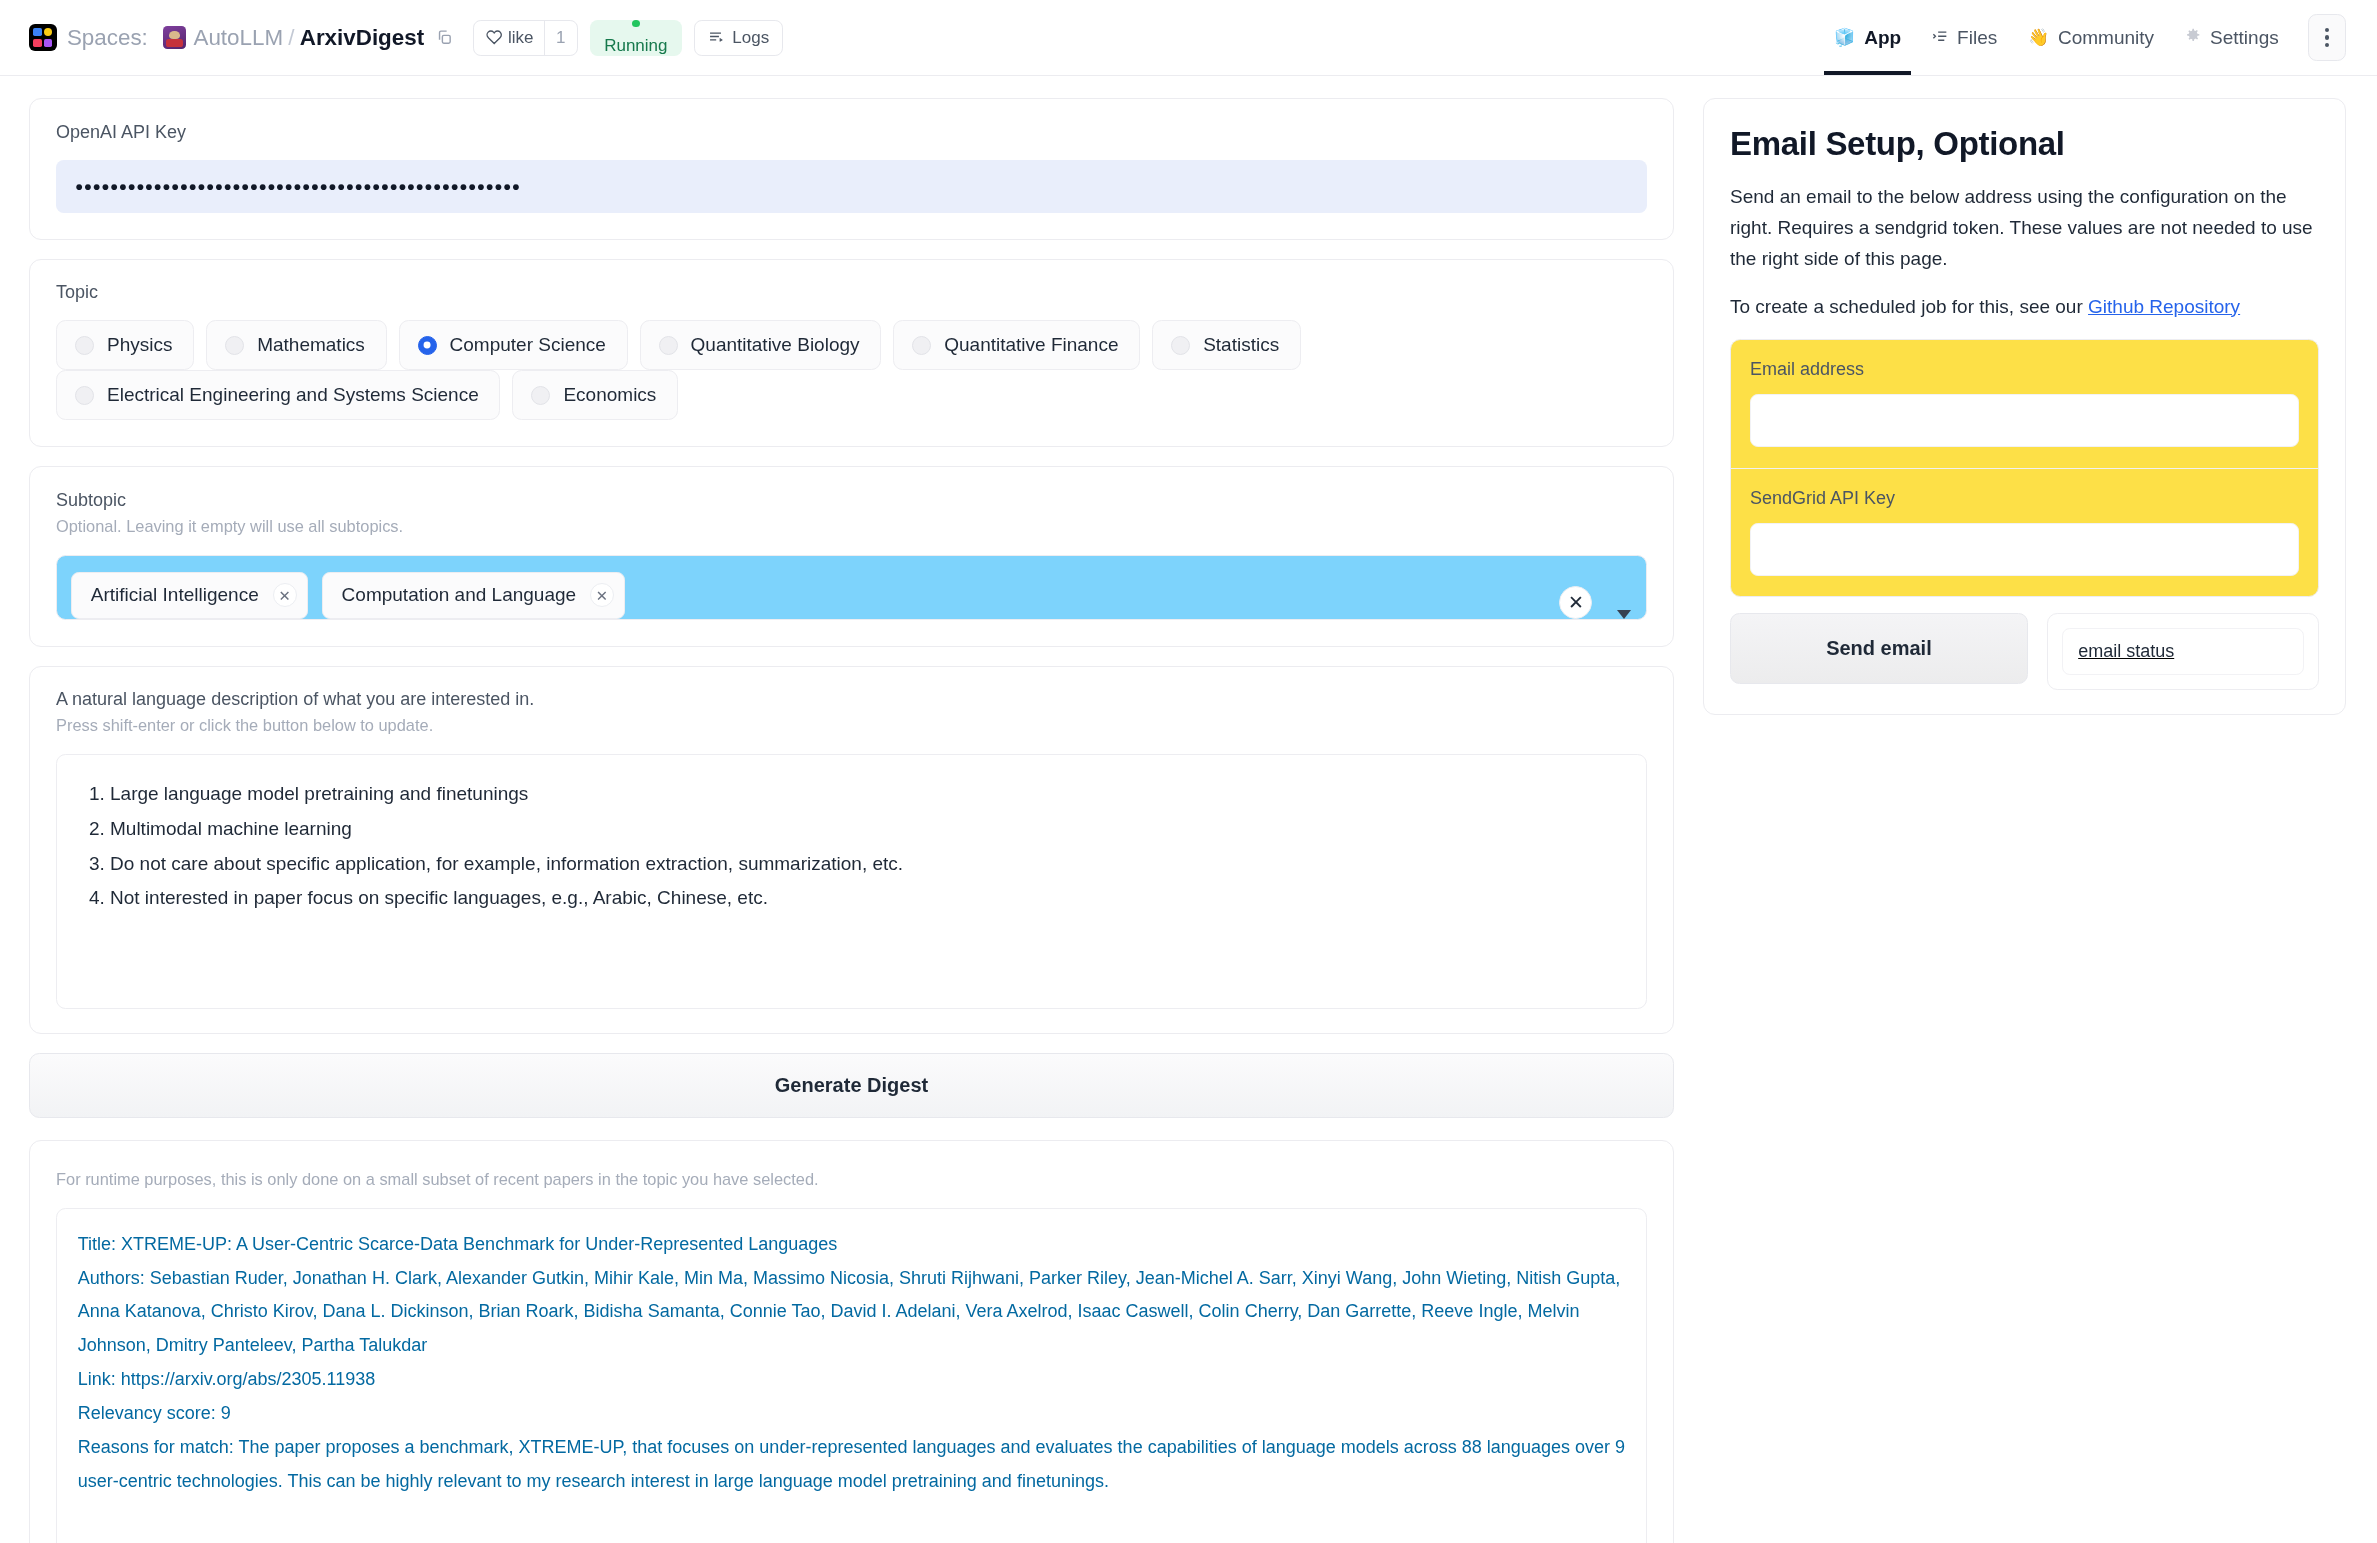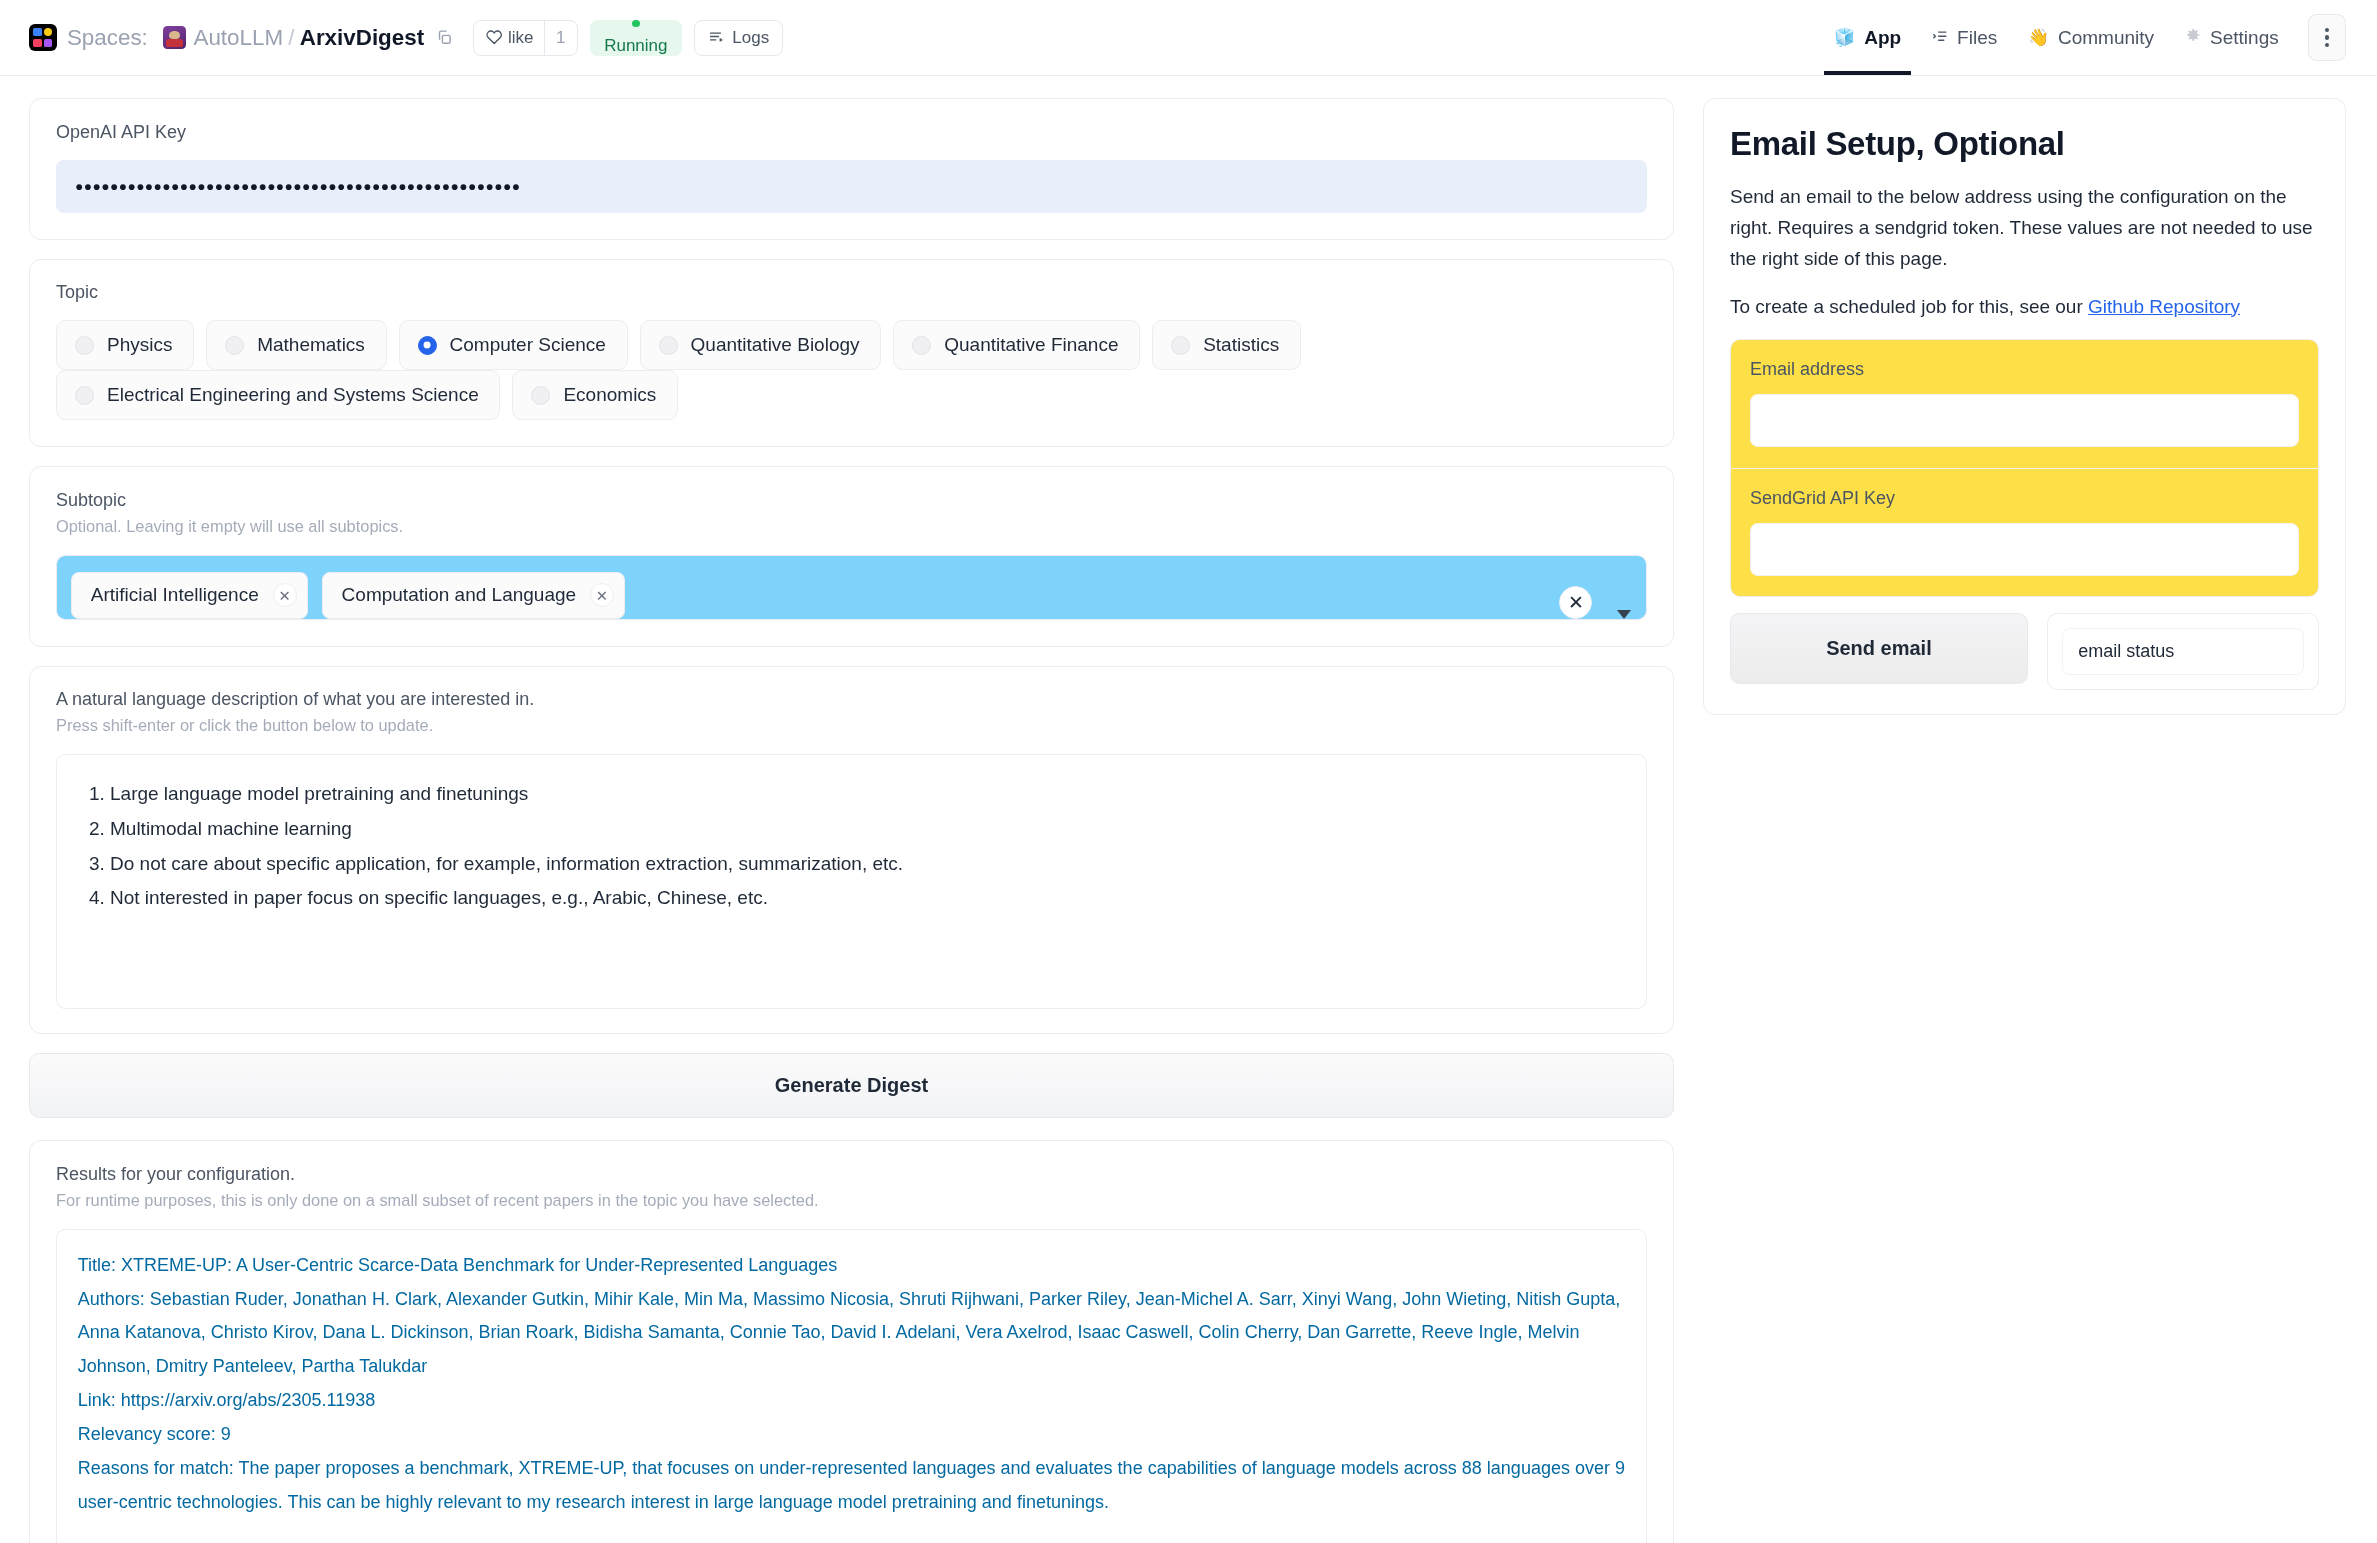--- a/index.html
+++ b/index.html
@@ -401,20 +401,21 @@
     display:flex;align-items:center;justify-content:center;
     font-size: 20px; font-weight:700; color:#1f2937;
   }
   .status-wrap {
     flex: 1;
     border: 1.7px solid #ededf1;
     border-radius: 10.3px;
     background:#fff;
     display:flex; align-items:center;
     padding: 13.8px;
+    text-decoration: underline;
   }
   .status-box {
     width:100%;
     height: 47px;
     border: 1.7px solid #f2f2f5;
     border-radius: 7.8px;
     display:flex;align-items:center;
     padding: 0 15.5px;
     font-size: 18px;
     color:#1f2937;
@@ -586,21 +587,20 @@
           <li><span>Multimodal machine learning</span></li>
           <li><span>Do not care about specific application, for example, information extraction, summarization, etc.</span></li>
           <li><span>Not interested in paper focus on specific languages, e.g., Arabic, Chinese, etc.</span></li>
         </ol>
       </div>
     </div>
 
     <div class="generate-btn">Generate Digest</div>
 
     <div class="card results-card">
-      <span class="lbl">Results for your configuration.</span>
       <span class="lbl-muted">For runtime purposes, this is only done on a small subset of recent papers in the topic you have selected.</span>
       <div class="results-box">
         <p>Title: XTREME-UP: A User-Centric Scarce-Data Benchmark for Under-Represented  Languages</p>
         <p>Authors: Sebastian Ruder, Jonathan H. Clark, Alexander Gutkin, Mihir Kale, Min Ma, Massimo Nicosia, Shruti Rijhwani, Parker Riley, Jean-Michel A. Sarr, Xinyi Wang, John Wieting, Nitish Gupta, Anna Katanova, Christo Kirov, Dana L. Dickinson, Brian Roark, Bidisha Samanta, Connie Tao, David I. Adelani, Vera Axelrod, Isaac Caswell, Colin Cherry, Dan Garrette, Reeve Ingle, Melvin Johnson, Dmitry Panteleev, Partha Talukdar</p>
         <p>Link: https://arxiv.org/abs/2305.11938</p>
         <p>Relevancy score: 9</p>
         <p>Reasons for match: The paper proposes a benchmark, XTREME-UP, that focuses on under-represented languages and evaluates the capabilities of language models across 88 languages over 9 user-centric technologies. This can be highly relevant to my research interest in large language model pretraining and finetunings.</p>
       </div>
     </div>
   </div>

